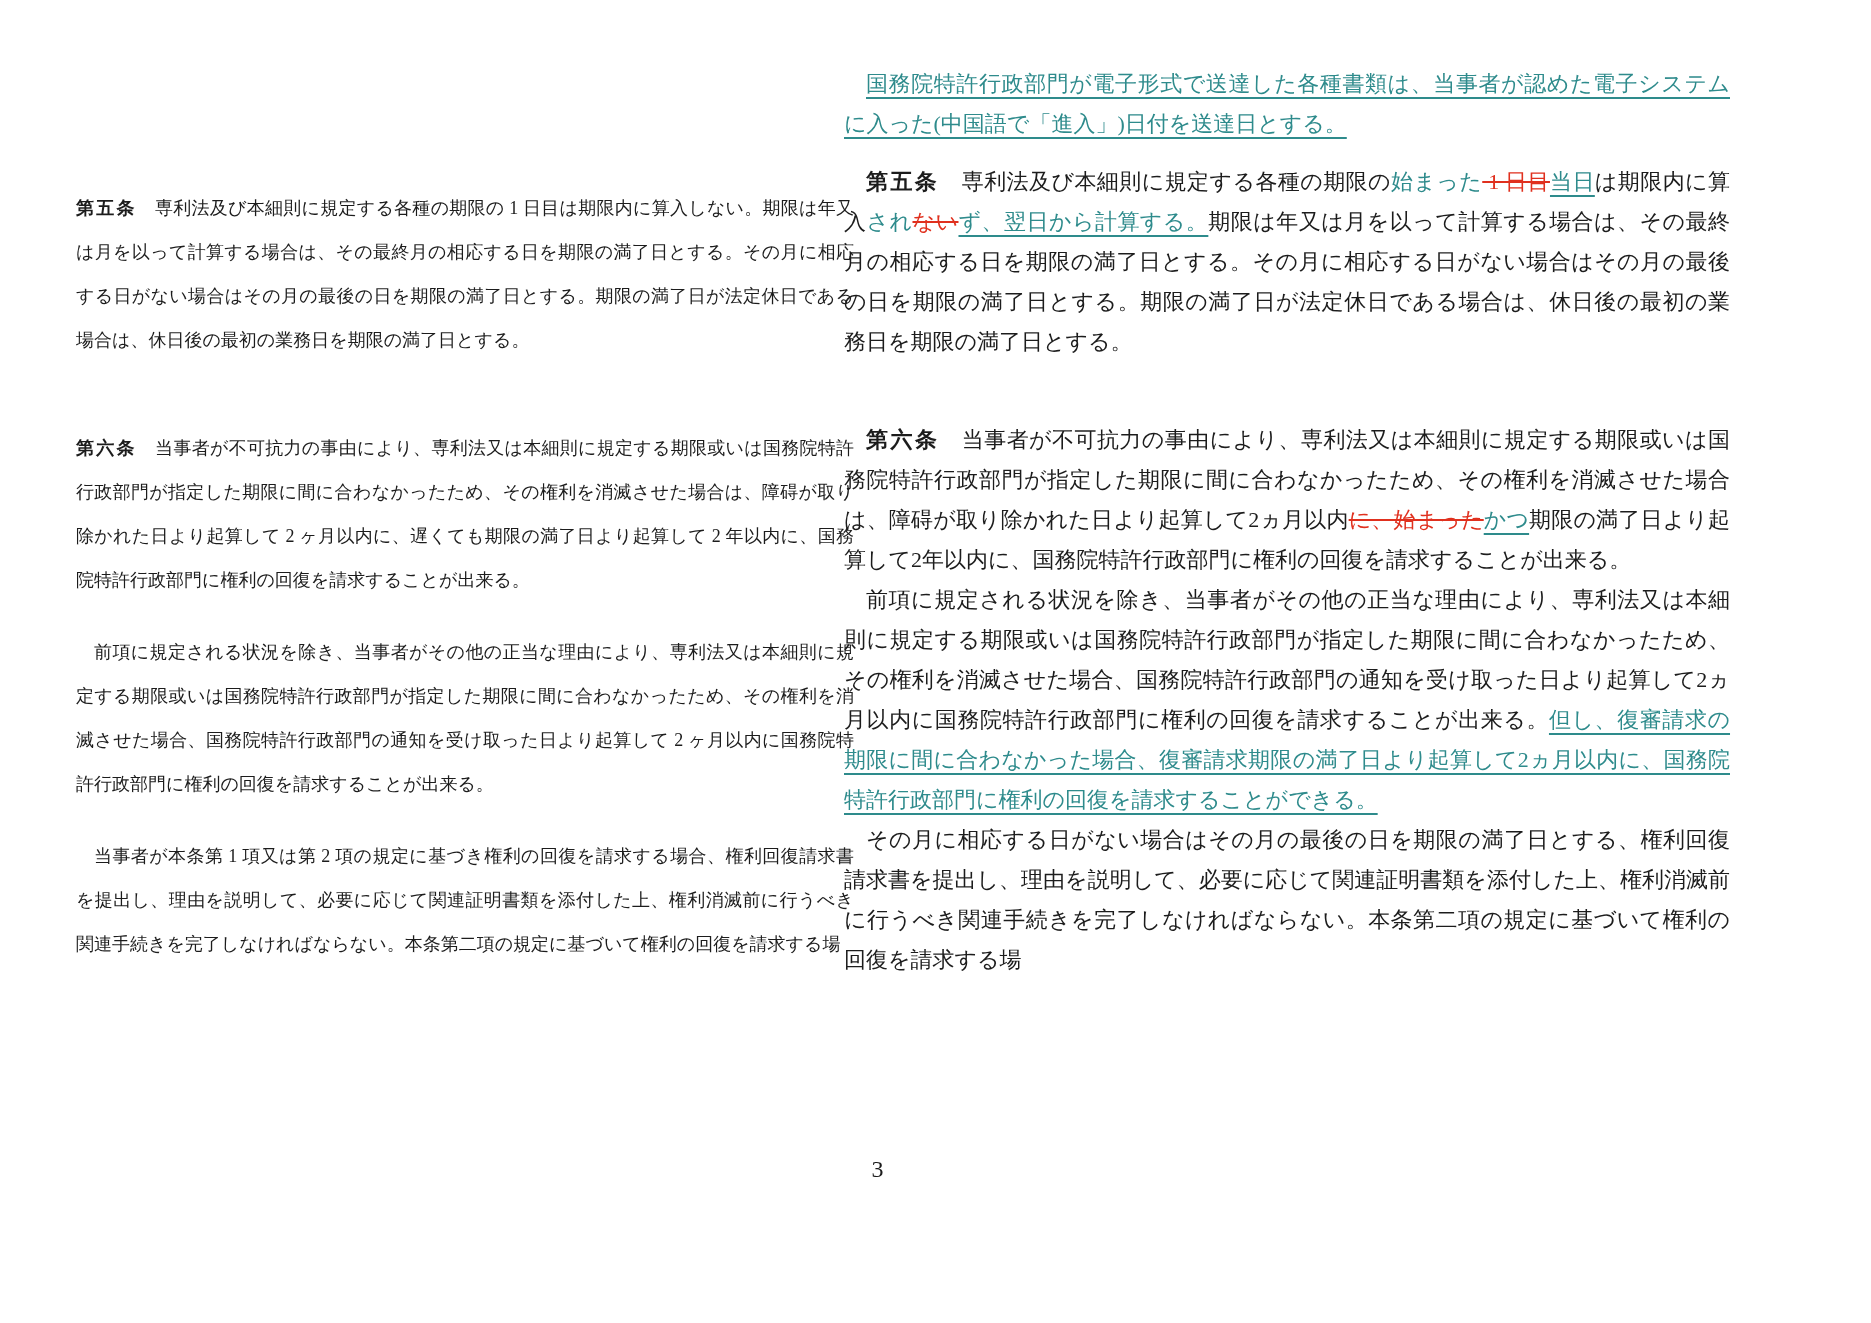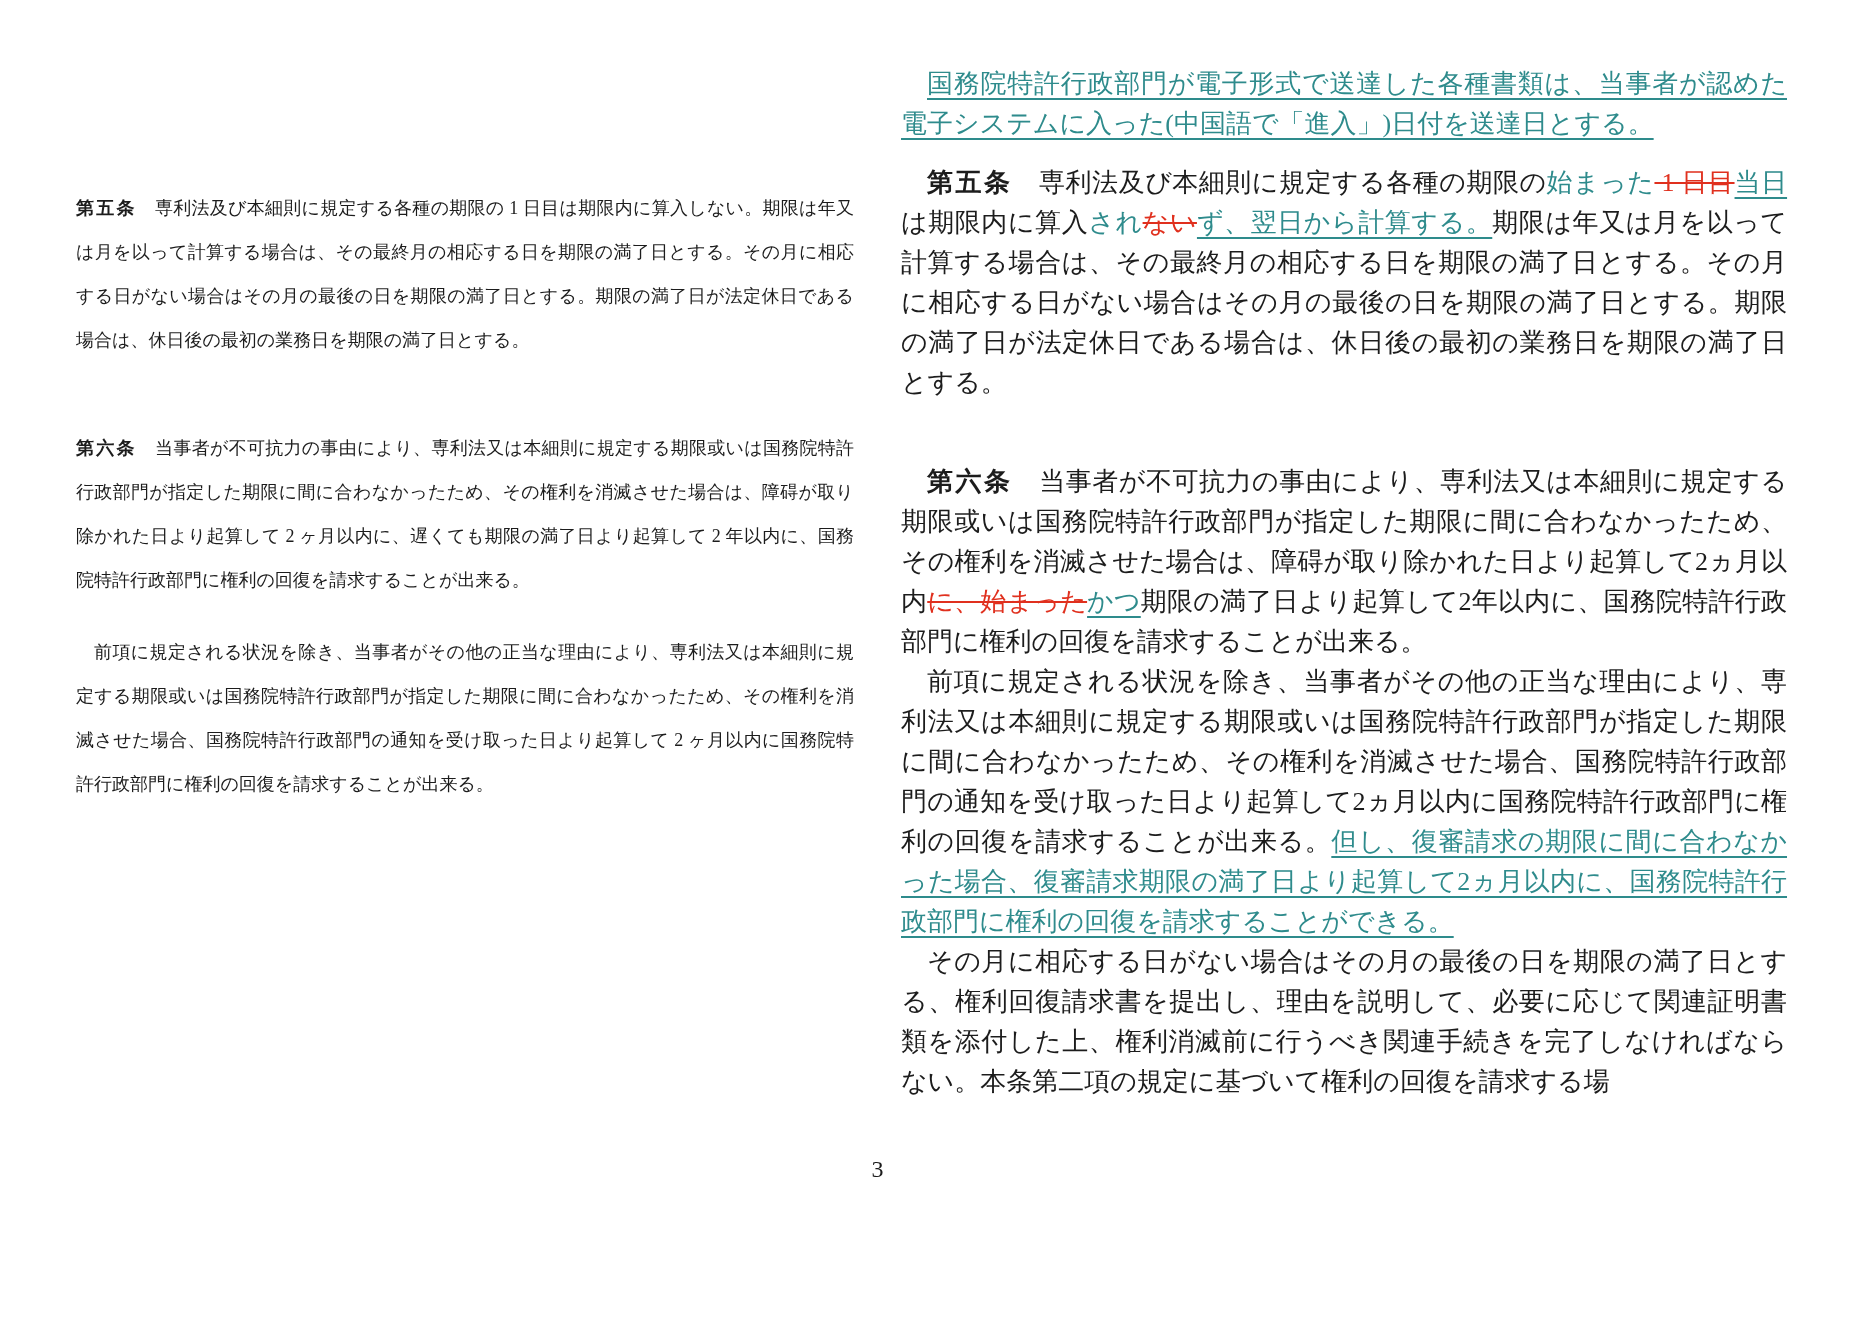--- a/index.html
+++ b/index.html
@@ -23,24 +23,24 @@
     text-justify: inter-ideograph;
   }
   #left-column {
     left: 76px;
     top: 186px;
     width: 778px;
     font-size: 18px;
     line-height: 44px;
   }
   #right-column {
-    left: 901px;
+    left: 844px;
     top: 64px;
     width: 886px;
-    font-size: 26px;
+    font-size: 22px;
     line-height: 40px;
   }
   .column p { margin: 0; }
   .column p.indent { text-indent: 1em; }
   #left-column p:nth-child(2) { margin-top: 64px; }
   #left-column p:nth-child(3) { margin-top: 28px; }
   #left-column p:nth-child(4) { margin-top: 28px; }
   #right-column p:nth-child(2) { margin-top: 18px; }
   #right-column p:nth-child(3) { margin-top: 58px; }
 
@@ -74,20 +74,21 @@
     color: var(--body);
   }
 </style>
 </head>
 <body>
 
 <div id="left-column" class="column">
     <p><span class="run-bold">第五条</span><span class="run-normal">　専利法及び本細則に規定する各種の期限の 1 日目は期限内に算入しない。期限は年又は月を以って計算する場合は、その最終月の相応する日を期限の満了日とする。その月に相応する日がない場合はその月の最後の日を期限の満了日とする。期限の満了日が法定休日である場合は、休日後の最初の業務日を期限の満了日とする。</span></p>
     <p><span class="run-bold">第六条</span><span class="run-normal">　当事者が不可抗力の事由により、専利法又は本細則に規定する期限或いは国務院特許行政部門が指定した期限に間に合わなかったため、その権利を消滅させた場合は、障碍が取り除かれた日より起算して 2 ヶ月以内に、遅くても期限の満了日より起算して 2 年以内に、国務院特許行政部門に権利の回復を請求することが出来る。</span></p>
     <p class="indent"><span class="run-normal">前項に規定される状況を除き、当事者がその他の正当な理由により、専利法又は本細則に規定する期限或いは国務院特許行政部門が指定した期限に間に合わなかったため、その権利を消滅させた場合、国務院特許行政部門の通知を受け取った日より起算して 2 ヶ月以内に国務院特許行政部門に権利の回復を請求することが出来る。</span></p>
+    <p class="indent"><span class="run-normal">当事者が本条第 1 項又は第 2 項の規定に基づき権利の回復を請求する場合、権利回復請求書を提出し、理由を説明して、必要に応じて関連証明書類を添付した上、権利消滅前に行うべき関連手続きを完了しなければならない。本条第二項の規定に基づいて権利の回復を請求する場</span></p>
   </div>
 
 <div id="right-column" class="column">
     <p class="indent"><span class="run-ins">国務院特許行政部門が電子形式で送達した各種書類は、当事者が認めた電子システムに入った(中国語で「進入」)日付を送達日とする。</span></p>
     <p class="indent"><span class="run-bold">第五条</span><span class="run-normal">　専利法及び本細則に規定する各種の期限の</span><span class="run-ins-plain">始まった</span><span class="run-del"> 1 日目</span><span class="run-ins">当日</span><span class="run-normal">は期限内に算入</span><span class="run-ins-plain">され</span><span class="run-del">ない</span><span class="run-ins">ず、翌日から計算する。</span><span class="run-normal">期限は年又は月を以って計算する場合は、その最終月の相応する日を期限の満了日とする。その月に相応する日がない場合はその月の最後の日を期限の満了日とする。期限の満了日が法定休日である場合は、休日後の最初の業務日を期限の満了日とする。</span></p>
     <p class="indent"><span class="run-bold">第六条</span><span class="run-normal">　当事者が不可抗力の事由により、専利法又は本細則に規定する期限或いは国務院特許行政部門が指定した期限に間に合わなかったため、その権利を消滅させた場合は、障碍が取り除かれた日より起算して2ヵ月以内</span><span class="run-del">に、始まった</span><span class="run-ins">かつ</span><span class="run-normal">期限の満了日より起算して2年以内に、国務院特許行政部門に権利の回復を請求することが出来る。</span></p>
     <p class="indent"><span class="run-normal">前項に規定される状況を除き、当事者がその他の正当な理由により、専利法又は本細則に規定する期限或いは国務院特許行政部門が指定した期限に間に合わなかったため、その権利を消滅させた場合、国務院特許行政部門の通知を受け取った日より起算して2ヵ月以内に国務院特許行政部門に権利の回復を請求することが出来る。</span><span class="run-ins">但し、復審請求の期限に間に合わなかった場合、復審請求期限の満了日より起算して2ヵ月以内に、国務院特許行政部門に権利の回復を請求することができる。</span></p>
     <p class="indent"><span class="run-normal">その月に相応する日がない場合はその月の最後の日を期限の満了日とする、権利回復請求書を提出し、理由を説明して、必要に応じて関連証明書類を添付した上、権利消滅前に行うべき関連手続きを完了しなければならない。本条第二項の規定に基づいて権利の回復を請求する場</span></p>
   </div>
 

